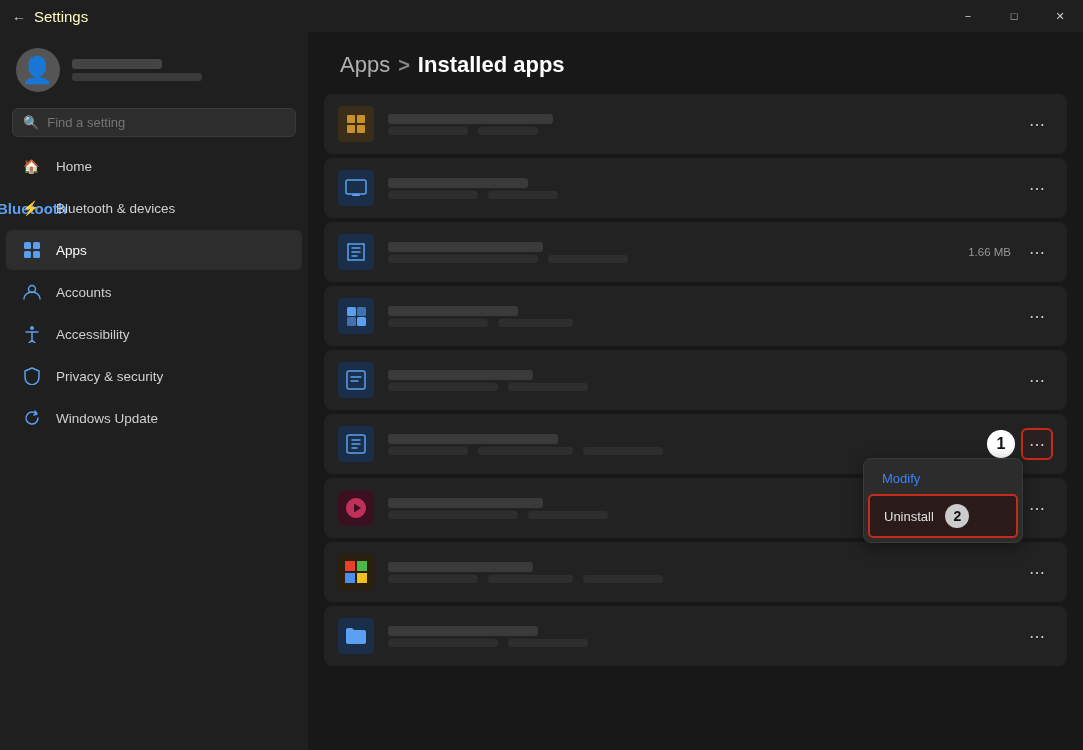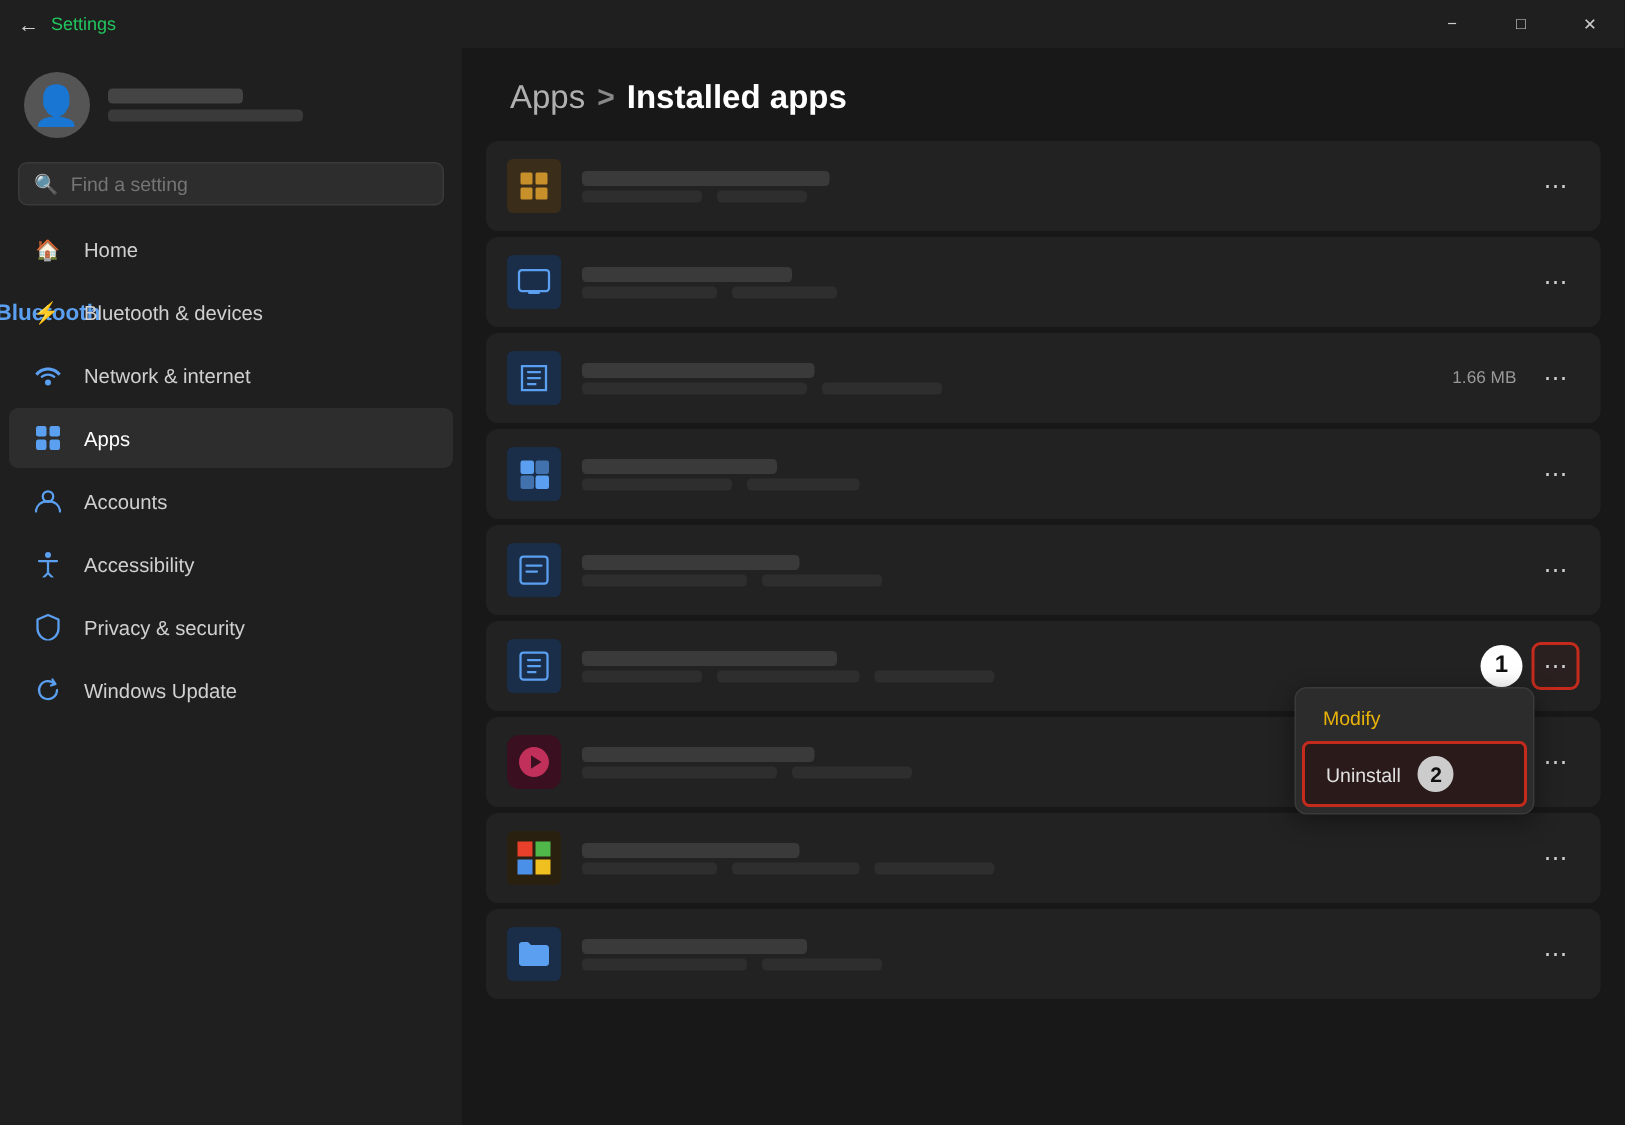--- a/index.html
+++ b/index.html
@@ -23,22 +23,22 @@
       padding: 0 0 0 12px;
       position: relative;
       z-index: 10;
     }
     .titlebar-left {
       display: flex;
       align-items: center;
       gap: 8px;
     }
     .titlebar-title {
-      font-size: 12px;
-      color: #22c55e;
+      font-size: 15px;
+      color: #fef9c3;
     }
     .titlebar-controls {
       display: flex;
     }
     .titlebar-btn {
       width: 46px;
       height: 32px;
       display: flex;
       align-items: center;
       justify-content: center;
@@ -271,21 +271,21 @@
       border: 1px solid #3a3a3a;
       border-radius: 8px;
       padding: 4px;
       z-index: 100;
       min-width: 160px;
       box-shadow: 0 4px 16px rgba(0,0,0,0.4);
     }
     .context-menu-item {
       padding: 8px 14px;
       font-size: 13px;
-      color: #eab308;
+      color: #3b82f6;
       border-radius: 5px;
       cursor: pointer;
     }
     .context-menu-item.uninstall-item {
       border: 2px solid #c42b1c;
       background: #2a1a1a;
       color: #e0e0e0;
     }
 
     
@@ -348,28 +348,20 @@
 
     <div class="nav-item">
       <span class="nav-icon">🏠</span>
       <span>Home</span>
     </div>
     <div class="nav-item">
       <span class="nav-icon" style="color:#5ba0f0;font-weight:700;font-size:15px;">	Bluetooth</span>
       <span style="color:#3a8edc;font-size:14px;font-weight:700;position:absolute;left:22px;">⚡</span>
       <span>Bluetooth &amp; devices</span>
     </div>
-    <div class="nav-item">
-      <span class="nav-icon">
-        <svg width="18" height="16" viewBox="0 0 18 16" fill="#5ba0f0">
-            <path d="M9 3C5.5 3 2.5 4.5 0.5 7L2 8.5C3.5 6.5 6 5 9 5s5.5 1.5 7 3.5L17.5 7C15.5 4.5 12.5 3 9 3zm0 4c-2 0-3.8.8-5.1 2.1L5 10.2C6 9.2 7.4 8.5 9 8.5s3 .7 4 1.7l1.1-1.1C12.8 7.8 11 7 9 7zm0 4a2 2 0 100 4 2 2 0 000-4z"></path>
-          </svg>
-      </span>
-      <span>Network &amp; internet</span>
-    </div>
     <div class="nav-item active" style="background:#2d2d2d;">
       <span class="nav-icon">
         <svg width="18" height="18" viewBox="0 0 18 18" fill="none">
             <rect x="1" y="1" width="7" height="7" rx="1.5" fill="#5ba0f0"></rect>
             <rect x="10" y="1" width="7" height="7" rx="1.5" fill="#5ba0f0"></rect>
             <rect x="1" y="10" width="7" height="7" rx="1.5" fill="#5ba0f0"></rect>
             <rect x="10" y="10" width="7" height="7" rx="1.5" fill="#5ba0f0"></rect>
           </svg>
       </span>
       <span style="color:#fff;font-weight:500;">Apps</span>

